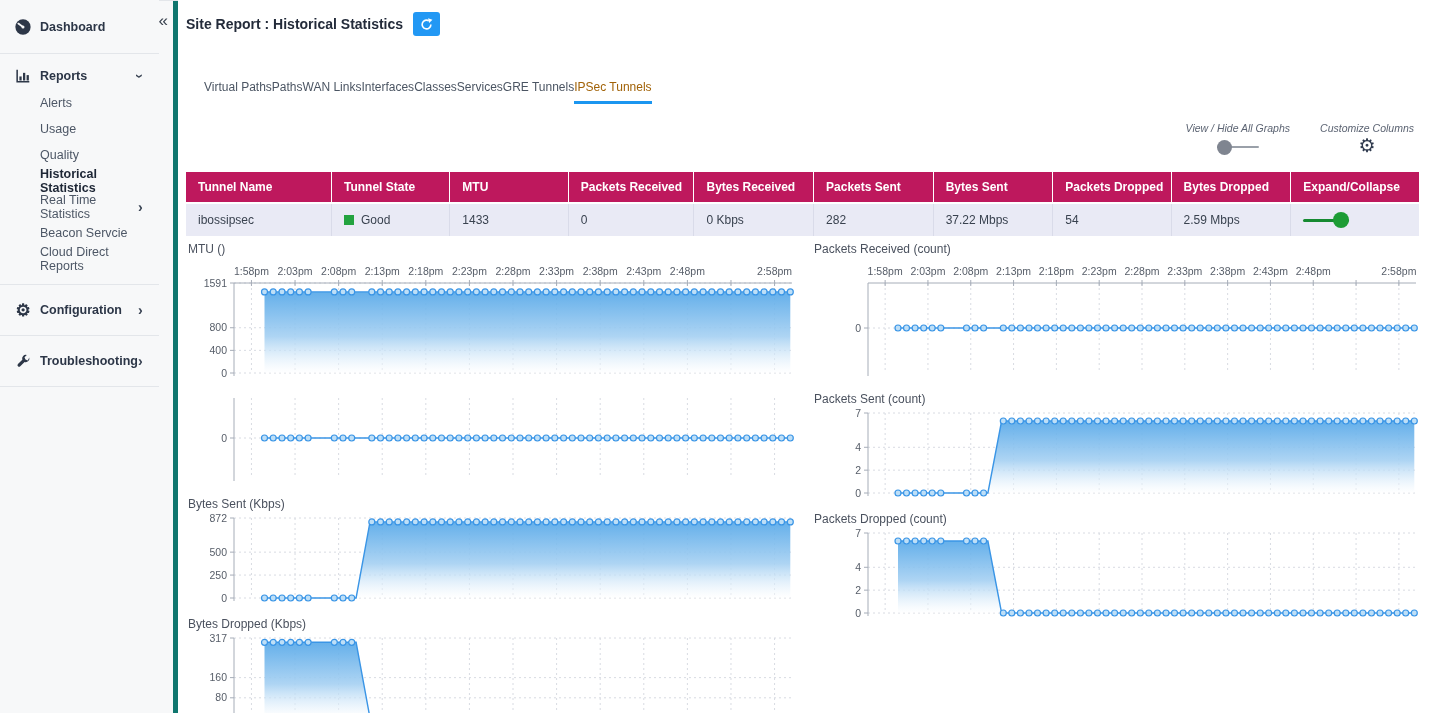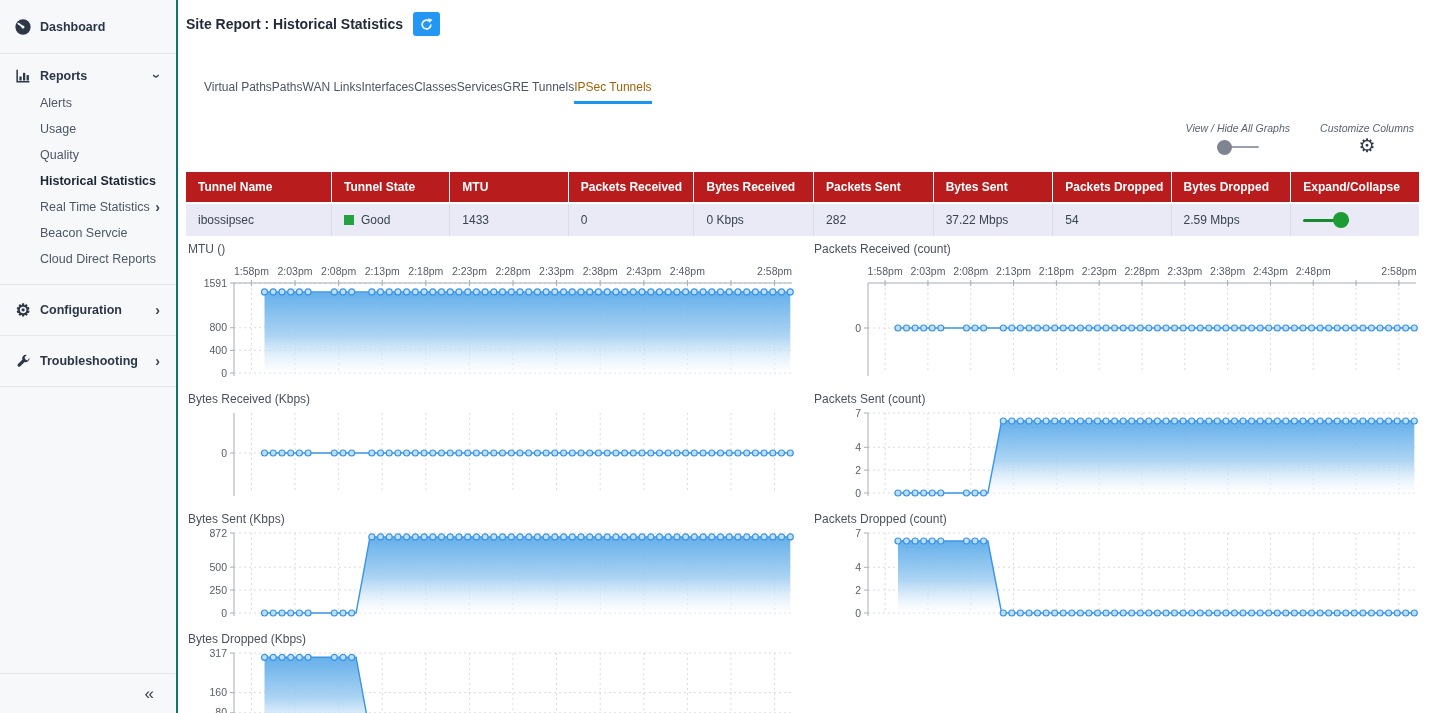--- a/index.html
+++ b/index.html
@@ -2,21 +2,21 @@
 <html><head>
 <meta charset="utf-8">
 <style>
   * { box-sizing: border-box; margin: 0; padding: 0; }
   html,body { width:1432px; height:713px; overflow:hidden; background:#fff;
     font-family:"Liberation Sans", sans-serif; }
   .app { display:flex; width:1432px; height:713px; }
 
   
   .sidebar { width:178px; min-width:178px; height:713px; background:#f7f8f9;
-    border-right:2px solid #0f766e; display:flex; flex-direction:column; }
+    border-right:5px solid #0f766e; display:flex; }
   .side-sec { border-bottom:1px solid #e3e6ea; }
   .side-sec.s0 { padding:13px 0 12px; }
   .side-sec.s1 { padding:8px 0 12px; }
   .side-sec.s2, .side-sec.s3 { padding:11px 0; }
   .side-item { display:flex; align-items:center; padding:0 16px 0 14px; cursor:pointer;
     font-size:12.5px; color:#39424f; }
   .side-item.top { height:28px; font-weight:700; color:#2c3647; }
   .side-item.sub { height:26px; padding-left:40px; font-weight:400; color:#4d5766; }
   .side-item.sub.active { font-weight:700; color:#1d2635; }
   .side-icon { width:18px; height:18px; margin-right:8px; display:flex;
@@ -50,21 +50,21 @@
   .switch .track { position:absolute; left:0; top:7px; height:3px; width:100%; border-radius:2px; }
   .switch .knob { position:absolute; top:0; width:16px; height:16px; border-radius:50%; }
   .switch.on .track { background:#168a31; }
   .switch.on .knob { right:0; background:#1d9c35; }
   .switch.gray { width:42px; height:15px; }
   .switch.gray .track { background:#9aa0a9; height:2px; top:6px; }
   .switch.gray .knob { left:0; width:15px; height:15px; background:#7f8590; }
 
   table.data-table { width:calc(100% - 7px); margin-top:16px; border-collapse:collapse;
     table-layout:fixed; }
-  .data-table th { background:#b91c1c; color:#fff; font-size:12px; font-weight:600;
+  .data-table th { background:#be185d; color:#fff; font-size:12px; font-weight:600;
     text-align:left; padding:8px 12px; border-right:1px solid rgba(255,255,255,0.25);
     white-space:nowrap; overflow:hidden; }
   .data-table th:last-child { border-right:none; }
   .data-table td { background:#e9eaf5; font-size:12px; color:#39424f; padding:8px 12px;
     border-right:1px solid #d9dbe9; border-top:2px solid #fff; white-space:nowrap; }
   .data-table td:last-child { border-right:none; }
   .state-square { display:inline-block; width:10px; height:10px; margin-right:7px;
     vertical-align:-1px; }
 
   .charts { display:flex; gap:12px; margin-top:6px; }
@@ -357,21 +357,21 @@
               <circle cx="534.5" cy="34.9" r="3" fill="#bedff7" stroke="#3a95e6" stroke-width="1.2"></circle>
               <circle cx="543.2" cy="34.9" r="3" fill="#bedff7" stroke="#3a95e6" stroke-width="1.2"></circle>
               <circle cx="551.9" cy="34.9" r="3" fill="#bedff7" stroke="#3a95e6" stroke-width="1.2"></circle>
               <circle cx="560.7" cy="34.9" r="3" fill="#bedff7" stroke="#3a95e6" stroke-width="1.2"></circle>
               <circle cx="569.4" cy="34.9" r="3" fill="#bedff7" stroke="#3a95e6" stroke-width="1.2"></circle>
               <circle cx="578.1" cy="34.9" r="3" fill="#bedff7" stroke="#3a95e6" stroke-width="1.2"></circle>
               <circle cx="586.8" cy="34.9" r="3" fill="#bedff7" stroke="#3a95e6" stroke-width="1.2"></circle>
               <circle cx="595.5" cy="34.9" r="3" fill="#bedff7" stroke="#3a95e6" stroke-width="1.2"></circle>
               <circle cx="604.3" cy="34.9" r="3" fill="#bedff7" stroke="#3a95e6" stroke-width="1.2"></circle>
             </svg></div>
-          <div class="chart-block"><div class="chart-title">Bytes Received (Kbps)</div><svg width="612" height="94">
+          <div class="chart-block"><svg width="612" height="94">
               <defs>
                 <linearGradient id="grad2" x1="0" y1="0" x2="0" y2="1">
                   <stop offset="0%" stop-color="#54a7e8"></stop>
                   <stop offset="55%" stop-color="#a5d0f2"></stop>
                   <stop offset="100%" stop-color="#ffffff" stop-opacity="0.5"></stop>
                 </linearGradient>
               </defs>
               <line x1="65.4375" x2="65.4375" y1="6" y2="86" stroke="#d8dbe2" stroke-dasharray="2 3"></line>
               <line x1="109.03125" x2="109.03125" y1="6" y2="86" stroke="#d8dbe2" stroke-dasharray="2 3"></line>
               <line x1="152.625" x2="152.625" y1="6" y2="86" stroke="#d8dbe2" stroke-dasharray="2 3"></line>

